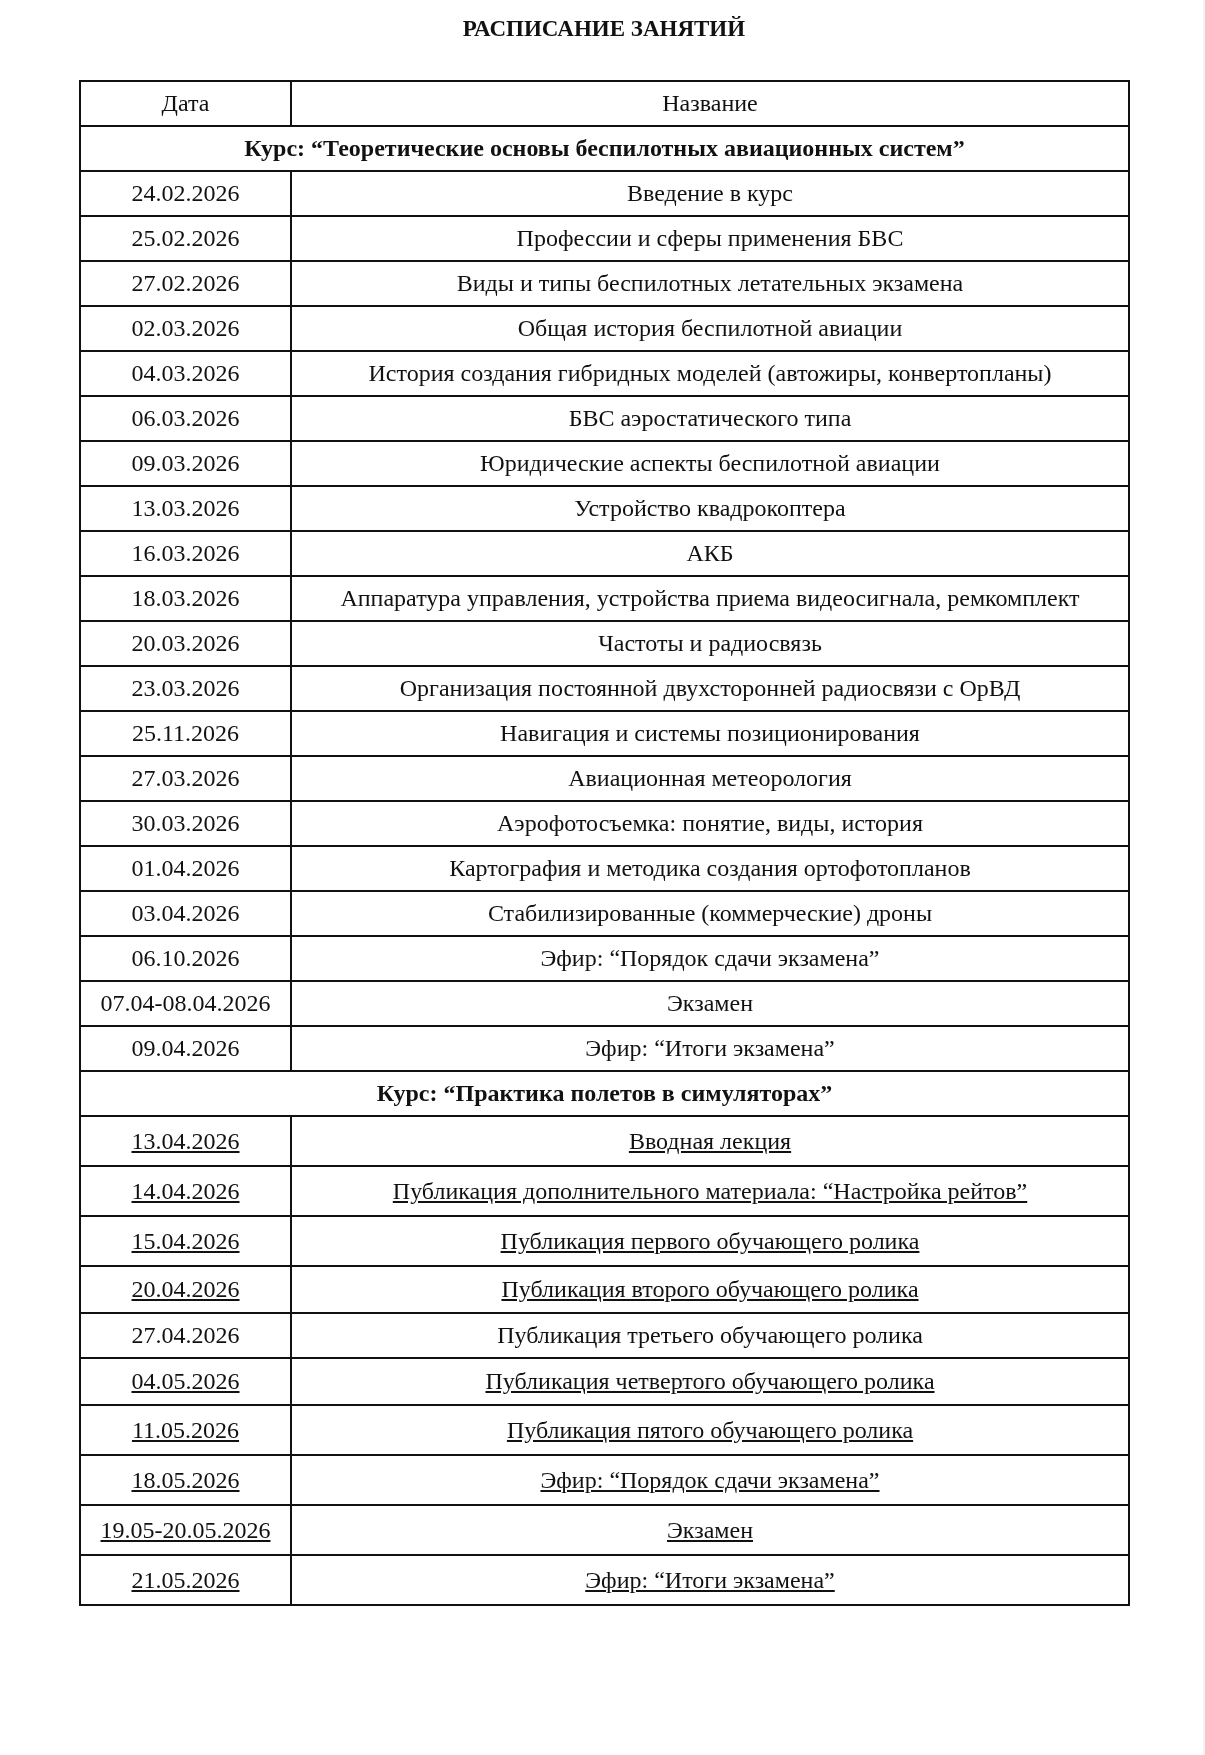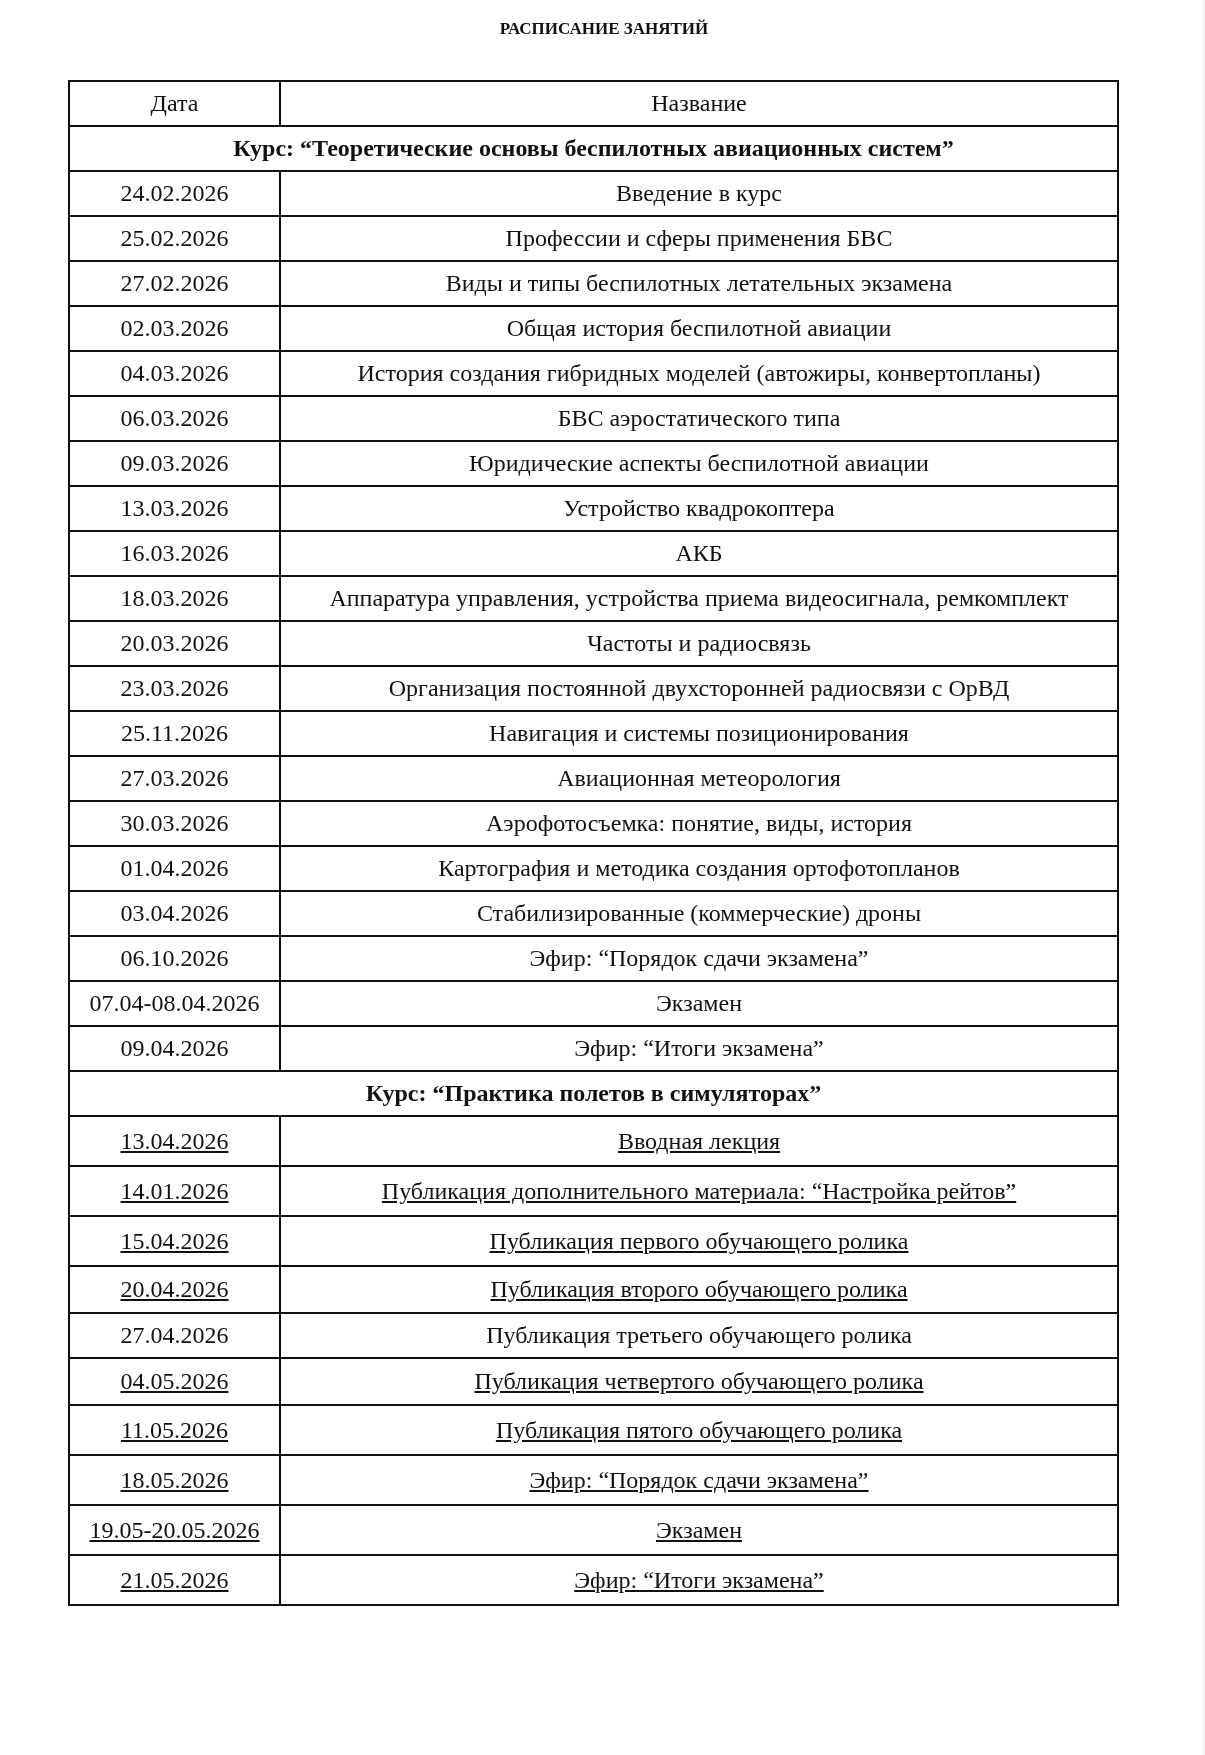--- a/index.html
+++ b/index.html
@@ -23,28 +23,28 @@
       height: 1755px;
       background: #f2f2f2;
     }
     .doc-title {
       position: absolute;
       top: 14px;
       left: 80px;
       width: 1048px;
       text-align: center;
       font-weight: bold;
-      font-size: 17px;
+      font-size: 23px;
       letter-spacing: 0px;
       line-height: 30px;
     }
     table.schedule {
       position: absolute;
       top: 80px;
-      left: 68px;
+      left: 79px;
       width: 1049px;
       border-collapse: collapse;
       table-layout: fixed;
     }
     table.schedule td, table.schedule th {
       border: 2.5px solid #111111;
       text-align: center;
       vertical-align: middle;
       font-size: 24px;
       font-weight: normal;
@@ -163,21 +163,21 @@
       </tr>
 
     <tr class="section">
       <td colspan="2">Курс: “Практика полетов в симуляторах”</td>
     </tr>
     <tr class="row tall">
         <td>13.04.2026</td>
         <td>Вводная лекция</td>
       </tr>
     <tr class="row tall">
-        <td>14.01.2026</td>
+        <td>14.04.2026</td>
         <td>Публикация дополнительного материала: “Настройка рейтов”</td>
       </tr>
     <tr class="row tall">
         <td>15.04.2026</td>
         <td>Публикация первого обучающего ролика</td>
       </tr>
     <tr class="row mid">
         <td>20.04.2026</td>
         <td>Публикация второго обучающего ролика</td>
       </tr>

